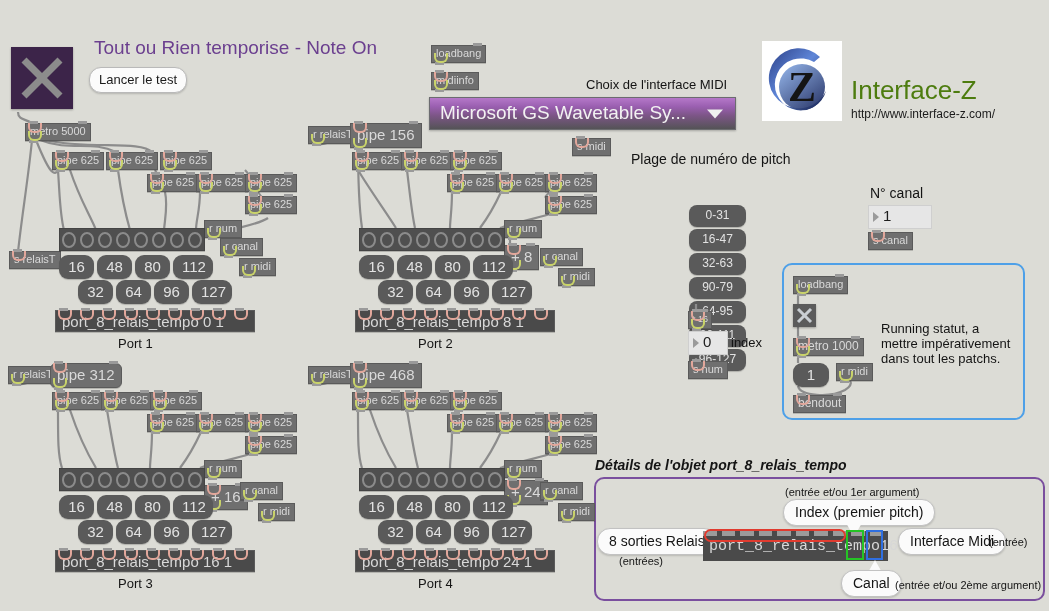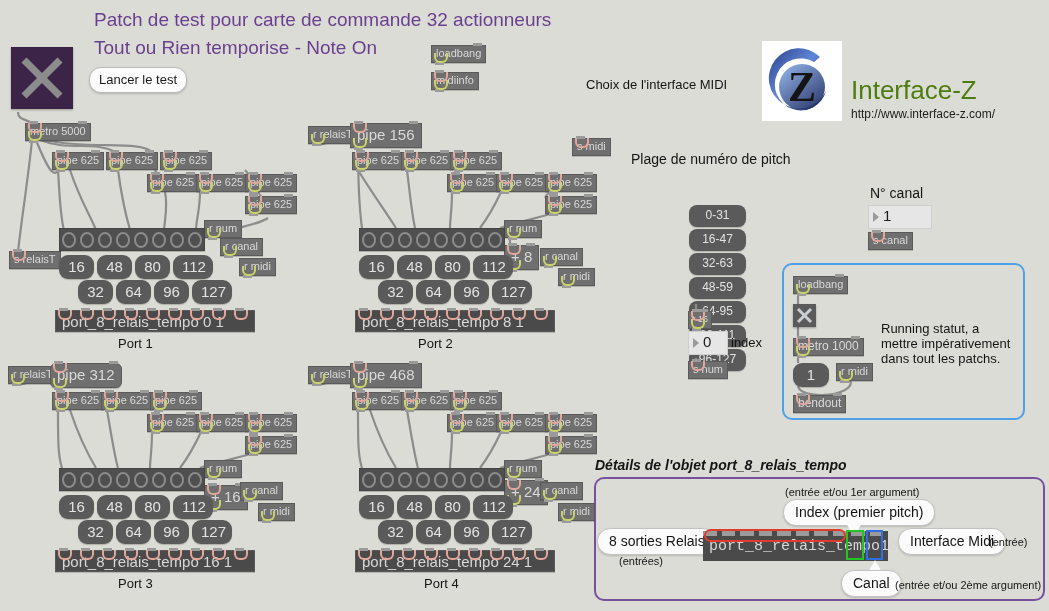--- a/index.html
+++ b/index.html
@@ -154,21 +154,20 @@
     <path d="M70,170 C80,200 90,215 96,230"></path>
     <path d="M118,170 C122,200 126,216 130,230"></path>
     <path d="M155,170 C160,180 160,175 163,176"></path>
     <path d="M165,192 C168,205 165,218 164,230"></path>
     <path d="M200,192 C200,210 196,220 196,230"></path>
     <path d="M258,192 C262,198 264,200 266,200"></path>
     <path d="M268,218 C260,224 235,228 228,231"></path>
     <path d="M245,170 C255,180 250,182 256,184"></path>
   </svg>
 
-  <div class="title" style="left:94px;top:8px;">Patch de test pour carte de commande 32 actionneurs</div>
   <div class="title" style="left:94px;top:36px;">Tout ou Rien temporise - Note On</div>
 
   <div class="toggle" style="left:11px;top:47px;width:62px;height:62px;">
     <svg width="62" height="62" viewBox="0 0 62 62">
       <line x1="13" y1="13" x2="49" y2="49" stroke="#8c8c8c" stroke-width="7"></line>
       <line x1="49" y1="13" x2="13" y2="49" stroke="#8c8c8c" stroke-width="7"></line>
     </svg>
   </div>
   <div class="msg white" style="left:89px;top:67px;">Lancer le test</div>
 
@@ -188,20 +187,24 @@
     <span class="nub top" style="right:3px;"></span>
     <span>loadbang</span>
   </div>
   <div class="obj" style="left:431px;top:72px;">
     <span class="nub top" style="left:3px;"></span><span class="iring" style="left:2px;"></span>
     <span class="nub bot" style="left:3px;"></span><span class="oring" style="left:2px;"></span>
     <span>midiinfo</span>
   </div>
   <div class="cmt" style="left:586px;top:77px;">Choix de l'interface MIDI</div>
 
+  <div class="ddl" style="left:429px;top:97px;width:307px;height:33px;">
+    <span>Microsoft GS Wavetable Sy...</span>
+    <span class="caret"></span>
+  </div>
   <div class="obj" style="left:572px;top:138px;">
     <span class="nub top" style="left:3px;"></span><span class="iring" style="left:2px;"></span>
     <span>s midi</span>
   </div>
 
   <div class="logo" style="left:762px;top:41px;width:80px;height:80px;">
     <svg width="80" height="80" viewBox="0 0 80 80">
       <defs>
         <linearGradient id="lgA" x1="0" y1="0" x2="1" y2="1">
           <stop offset="0" stop-color="#2b3f86"></stop>
@@ -220,21 +223,21 @@
     </svg>
   </div>
   <div class="brand" style="left:851px;top:78px;">Interface-Z</div>
   <div class="brandurl" style="left:851px;top:107px;">http://www.interface-z.com/</div>
 
   <div class="cmt" style="left:631px;top:152px;font-size:14px;">Plage de numéro de pitch</div>
   <div class="abs" style="left:689px;top:171px;margin-top:34px;">
     <div class="msg sm" style="position:relative;left:0;top:0;width:57px;margin-bottom:2px;">0-31</div>
     <div class="msg sm" style="position:relative;width:57px;margin-bottom:2px;">16-47</div>
     <div class="msg sm" style="position:relative;width:57px;margin-bottom:2px;">32-63</div>
-    <div class="msg sm" style="position:relative;width:57px;margin-bottom:2px;">48-59</div>
+    <div class="msg sm" style="position:relative;width:57px;margin-bottom:2px;">90-79</div>
     <div class="msg sm" style="position:relative;width:57px;margin-bottom:2px;">64-95</div>
     <div class="msg sm" style="position:relative;width:57px;margin-bottom:2px;">80-111</div>
     <div class="msg sm" style="position:relative;width:57px;margin-bottom:2px;">96-127</div>
   </div>
   <svg class="wires" viewBox="0 0 1049 611">
     <line x1="696" y1="304" x2="696" y2="312"></line>
     <line x1="696" y1="328" x2="696" y2="336"></line>
     <line x1="696" y1="358" x2="696" y2="362"></line>
   </svg>
   <div class="obj" style="left:688px;top:311px;font-size:9px;padding:1px 3px 2px 3px;">
@@ -750,21 +753,21 @@
       <span class="nub top" style="left:25px;"></span><span class="iring" style="left:24px;"></span>
       <span class="nub top" style="left:47px;"></span><span class="iring" style="left:46px;"></span>
       <span class="nub top" style="left:69px;"></span><span class="iring" style="left:68px;"></span>
       <span class="nub top" style="left:91px;"></span><span class="iring" style="left:90px;"></span>
       <span class="nub top" style="left:113px;"></span><span class="iring" style="left:112px;"></span>
       <span class="nub top" style="left:135px;"></span><span class="iring" style="left:134px;"></span>
       <span class="nub top" style="left:157px;"></span><span class="iring" style="left:156px;"></span>
       <span class="nub top" style="left:179px;"></span><span class="iring" style="left:178px;"></span>
       <span>port_8_relais_tempo 24 1</span>
     </div>
-    <div class="portlbl" style="left:124px;top:216px;text-align:center;">Port 4</div>
+    <div class="portlbl" style="left:118px;top:216px;text-align:center;">Port 4</div>
   </div>
 
   <svg class="wires" viewBox="0 0 1049 611" style="z-index:-1;">
 
     <g transform="translate(300,120)">
       <path d="M12,22 C18,30 30,18 52,20"></path>
       <path d="M58,22 C58,48 58,80 62,108"></path>
       <path d="M58,50 C70,70 86,92 96,108"></path>
       <path d="M107,50 C110,75 112,95 115,108"></path>
       <path d="M156,50 C156,56 152,58 150,56"></path>

